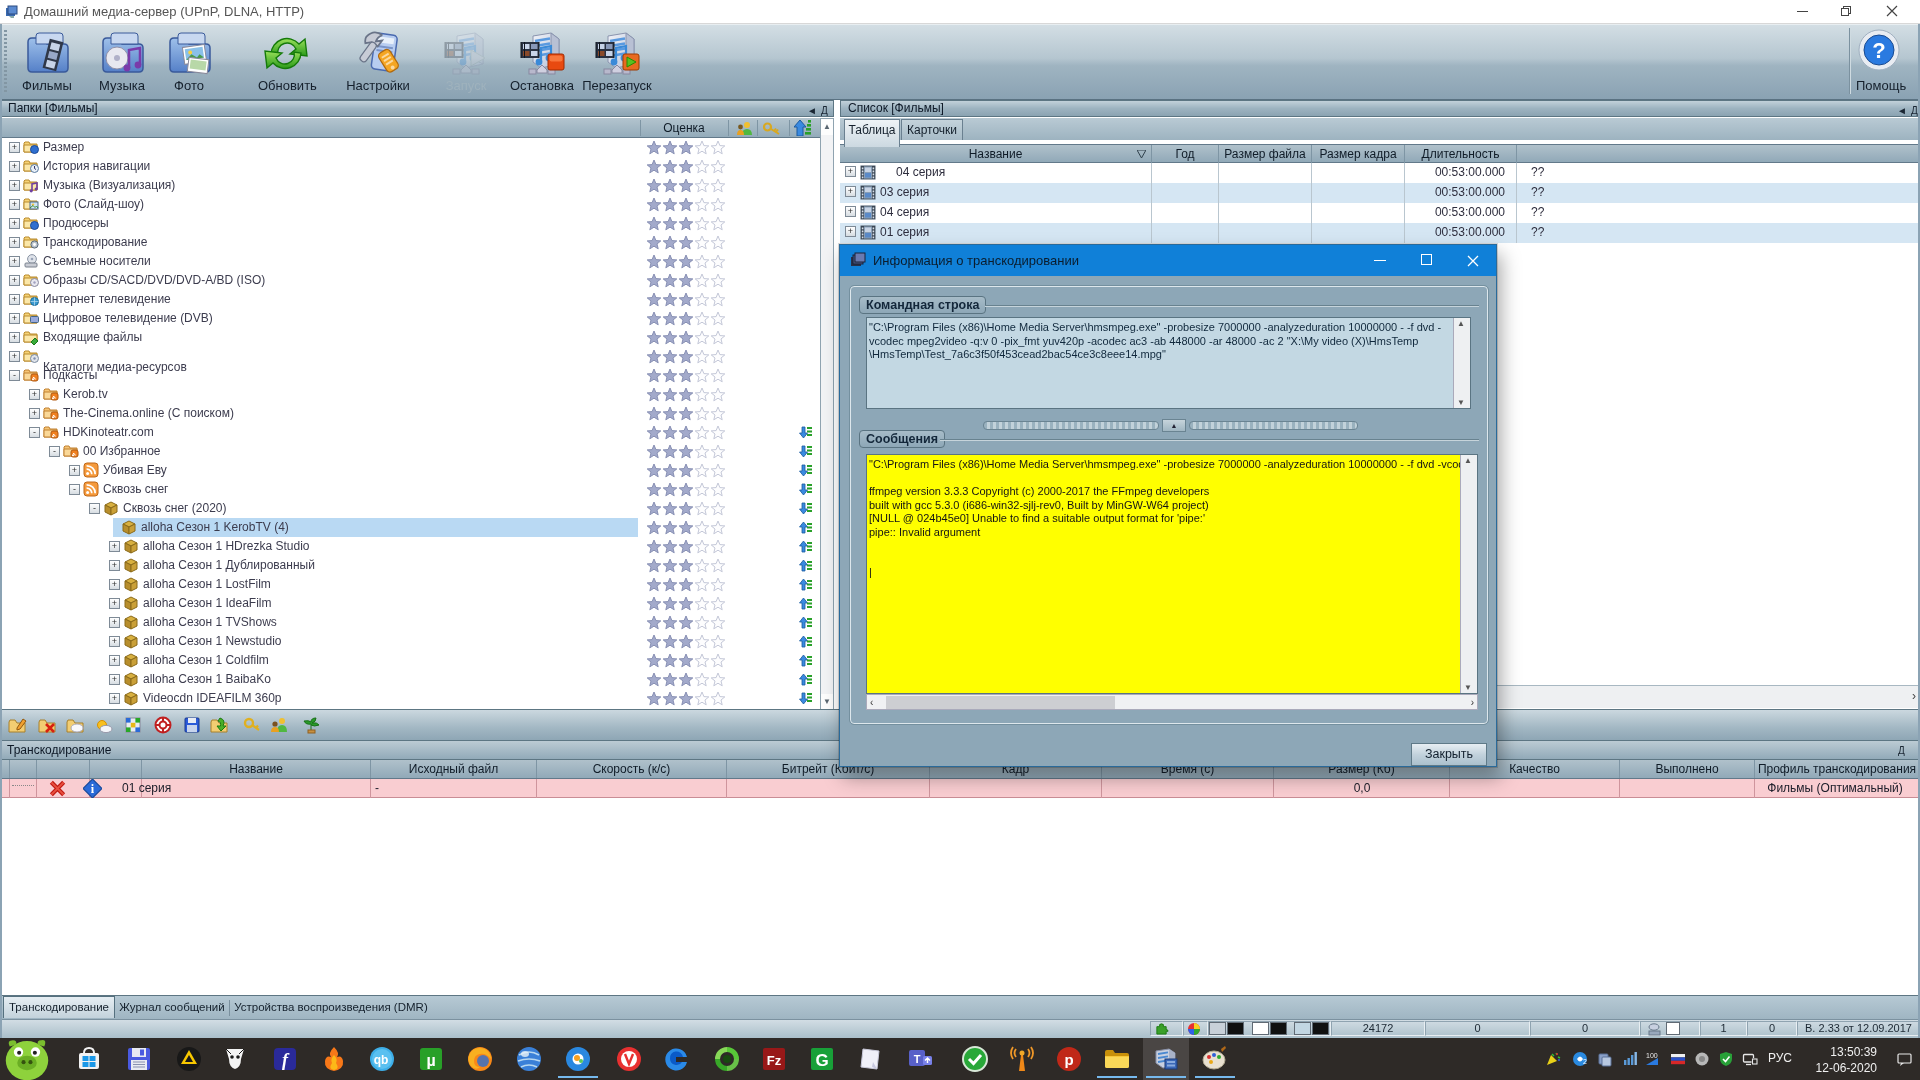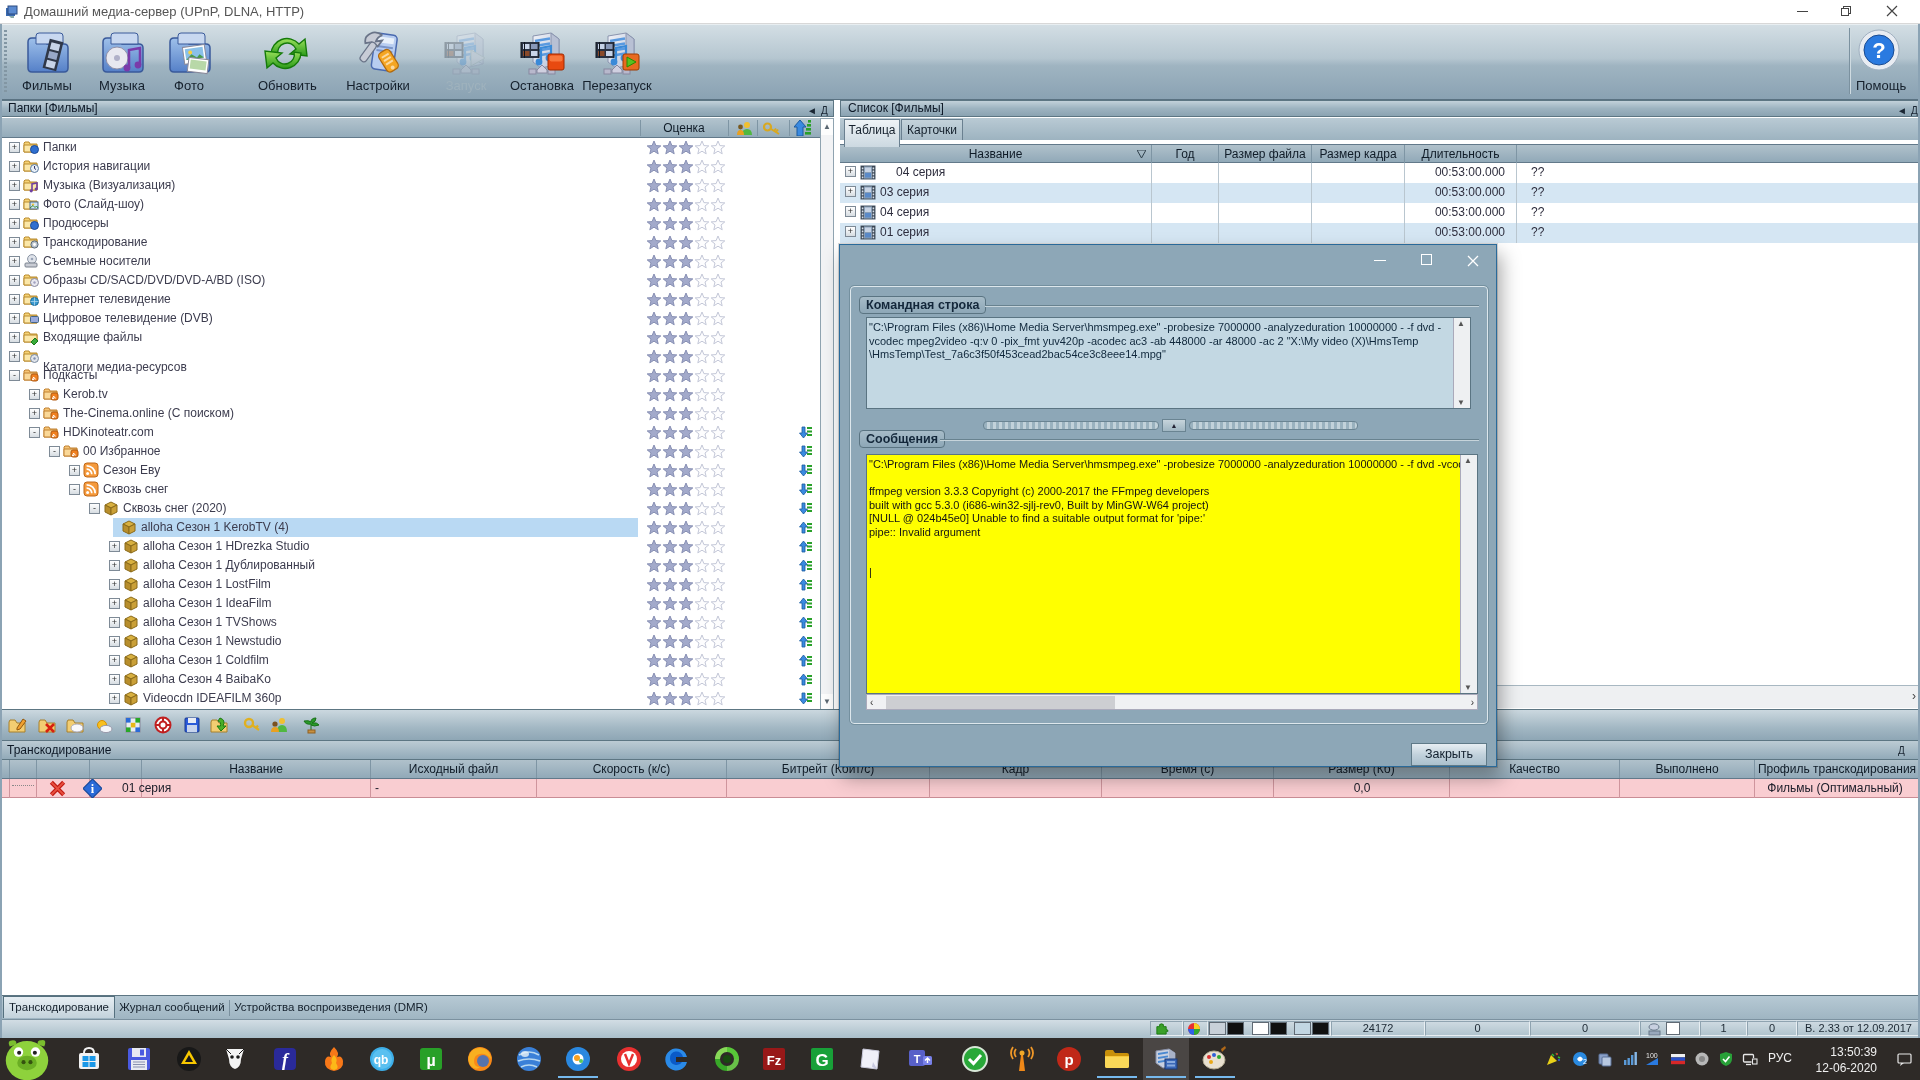--- a/index.html
+++ b/index.html
@@ -371,21 +371,21 @@
       <rect x="14" y="0" width="3" height="2.6" fill="#2aa02a"></rect>
     </svg></div>
 <div class="abs treebody">
 <div class="trow" style="top:0px">
 <div class="plusbox" style="left:8px">+</div>
 <div class="ticon" style="left:22px"><svg width="16" height="16" viewBox="0 0 16 16">
           <path d="M1 4 L1 13 L14 13 L14 5 L7 5 L6 3 L2 3 Z" fill="#f6d376" stroke="#b98a2c" stroke-width="1"></path>
           <path d="M1 6 L14 6 L14 13 L1 13 Z" fill="#fbe7a8" stroke="#b98a2c" stroke-width="1"></path>
           <circle cx="11.5" cy="10.5" r="4" fill="#2f6fd0" stroke="#1a4a9a"></circle>
         </svg></div>
-<span style="position:absolute;left:42px;top:0">Папки</span>
+<span style="position:absolute;left:42px;top:0">Размер</span>
 <svg class="star" width="16" height="15" viewBox="0 0 16 15" style="left:645px">
         <path d="M8 1 L9.9 5.6 L14.8 5.9 L11 9 L12.2 13.8 L8 11.2 L3.8 13.8 L5 9 L1.2 5.9 L6.1 5.6 Z" fill="#a3aacb" stroke="#8890b4"></path>
       </svg>
 <svg class="star" width="16" height="15" viewBox="0 0 16 15" style="left:661px">
         <path d="M8 1 L9.9 5.6 L14.8 5.9 L11 9 L12.2 13.8 L8 11.2 L3.8 13.8 L5 9 L1.2 5.9 L6.1 5.6 Z" fill="#a3aacb" stroke="#8890b4"></path>
       </svg>
 <svg class="star" width="16" height="15" viewBox="0 0 16 15" style="left:677px">
         <path d="M8 1 L9.9 5.6 L14.8 5.9 L11 9 L12.2 13.8 L8 11.2 L3.8 13.8 L5 9 L1.2 5.9 L6.1 5.6 Z" fill="#a3aacb" stroke="#8890b4"></path>
       </svg>
 <svg class="star" width="16" height="15" viewBox="0 0 16 15" style="left:693px">
@@ -810,21 +810,21 @@
           <rect x="9" y="9" width="5" height="2" fill="#2aa02a"></rect>
         </svg></div>
 </div>
 <div class="trow" style="top:323px">
 <div class="plusbox" style="left:68px">+</div>
 <div class="ticon" style="left:82px"><svg width="16" height="16" viewBox="0 0 16 16">
           <rect x="1" y="1" width="14" height="14" rx="3" fill="#f59a3c" stroke="#c06818"></rect>
           <circle cx="4.6" cy="11.6" r="1.5" fill="#fff"></circle>
           <path d="M3.6 7.2 A5 5 0 0 1 8.8 12.3 M3.6 3.8 A8.4 8.4 0 0 1 12.2 12.3" stroke="#fff" stroke-width="1.7" fill="none"></path>
         </svg></div>
-<span style="position:absolute;left:102px;top:0">Сезон Еву</span>
+<span style="position:absolute;left:102px;top:0">Убивая Еву</span>
 <svg class="star" width="16" height="15" viewBox="0 0 16 15" style="left:645px">
         <path d="M8 1 L9.9 5.6 L14.8 5.9 L11 9 L12.2 13.8 L8 11.2 L3.8 13.8 L5 9 L1.2 5.9 L6.1 5.6 Z" fill="#a3aacb" stroke="#8890b4"></path>
       </svg>
 <svg class="star" width="16" height="15" viewBox="0 0 16 15" style="left:661px">
         <path d="M8 1 L9.9 5.6 L14.8 5.9 L11 9 L12.2 13.8 L8 11.2 L3.8 13.8 L5 9 L1.2 5.9 L6.1 5.6 Z" fill="#a3aacb" stroke="#8890b4"></path>
       </svg>
 <svg class="star" width="16" height="15" viewBox="0 0 16 15" style="left:677px">
         <path d="M8 1 L9.9 5.6 L14.8 5.9 L11 9 L12.2 13.8 L8 11.2 L3.8 13.8 L5 9 L1.2 5.9 L6.1 5.6 Z" fill="#a3aacb" stroke="#8890b4"></path>
       </svg>
 <svg class="star" width="16" height="15" viewBox="0 0 16 15" style="left:693px">
@@ -1140,21 +1140,21 @@
           <rect x="9" y="10" width="5" height="2" fill="#2aa02a"></rect>
         </svg></div>
 </div>
 <div class="trow" style="top:532px">
 <div class="plusbox" style="left:108px">+</div>
 <div class="ticon" style="left:122px"><svg width="16" height="16" viewBox="0 0 16 16">
           <path d="M2 5 L8 2 L14 5 L8 8 Z" fill="#d8b040" stroke="#8a6a1a"></path>
           <path d="M2 5 L8 8 L8 15 L2 12 Z" fill="#b88e2c" stroke="#8a6a1a"></path>
           <path d="M14 5 L8 8 L8 15 L14 12 Z" fill="#caa038" stroke="#8a6a1a"></path>
         </svg></div>
-<span style="position:absolute;left:142px;top:0">alloha Сезон 4 BaibaKo</span>
+<span style="position:absolute;left:142px;top:0">alloha Сезон 1 BaibaKo</span>
 <svg class="star" width="16" height="15" viewBox="0 0 16 15" style="left:645px">
         <path d="M8 1 L9.9 5.6 L14.8 5.9 L11 9 L12.2 13.8 L8 11.2 L3.8 13.8 L5 9 L1.2 5.9 L6.1 5.6 Z" fill="#a3aacb" stroke="#8890b4"></path>
       </svg>
 <svg class="star" width="16" height="15" viewBox="0 0 16 15" style="left:661px">
         <path d="M8 1 L9.9 5.6 L14.8 5.9 L11 9 L12.2 13.8 L8 11.2 L3.8 13.8 L5 9 L1.2 5.9 L6.1 5.6 Z" fill="#a3aacb" stroke="#8890b4"></path>
       </svg>
 <svg class="star" width="16" height="15" viewBox="0 0 16 15" style="left:677px">
         <path d="M8 1 L9.9 5.6 L14.8 5.9 L11 9 L12.2 13.8 L8 11.2 L3.8 13.8 L5 9 L1.2 5.9 L6.1 5.6 Z" fill="#a3aacb" stroke="#8890b4"></path>
       </svg>
 <svg class="star" width="16" height="15" viewBox="0 0 16 15" style="left:693px">
@@ -1653,20 +1653,28 @@
     <rect x="9.5" y="7" width="6.5" height="7" fill="#2e2a27"></rect>
     <rect x="10.5" y="8" width="4.5" height="5" fill="none" stroke="#e8e8e8" stroke-width="1.1"></rect>
   </svg>
 <div class="abs" style="left:1768px;top:1051px;font-size:12px;color:#f0f0f0">РУС</div>
 <div class="abs" style="left:1805px;top:1044px;width:72px;font-size:12px;color:#f0f0f0;text-align:right;line-height:16px">13:50:39<br>12-06-2020</div>
 <svg class="trayico" style="left:1897px" viewBox="0 0 16 16" width="16" height="16">
     <rect x="1" y="3" width="13" height="9" rx="1" fill="none" stroke="#e8e8e8" stroke-width="1.2"></rect>
     <path d="M4 12 L3 15 L7 12" fill="#e8e8e8"></path>
   </svg>
 <div class="abs dialog">
+<div class="dtitle">
+      <svg style="position:absolute;left:10px;top:7px" width="17" height="17" viewBox="0 0 17 17">
+        <rect x="1" y="5" width="10" height="9" fill="#28304a"></rect>
+        <rect x="3" y="3" width="10" height="9" fill="#4a5a88" stroke="#1a2238"></rect>
+        <rect x="5" y="1" width="10" height="9" fill="#6a7ab0" stroke="#1a2238"></rect>
+      </svg>
+      <span style="position:absolute;left:33px">Информация о транскодировании</span>
+    </div>
 <div class="dbtn" style="left:521px">
       <div style="position:absolute;left:13px;top:15px;width:12px;height:1px;background:#fff"></div>
     </div>
 <div class="dbtn" style="left:567px">
       <div style="position:absolute;left:14px;top:9px;width:11px;height:11px;border:1px solid #fff"></div>
     </div>
 <div class="dbtn" style="left:613px">
       <svg style="position:absolute;left:14px;top:10px" width="12" height="12" viewBox="0 0 12 12">
         <path d="M1 1 L11 11 M11 1 L1 11" stroke="#fff" stroke-width="1.3"></path>
       </svg>

